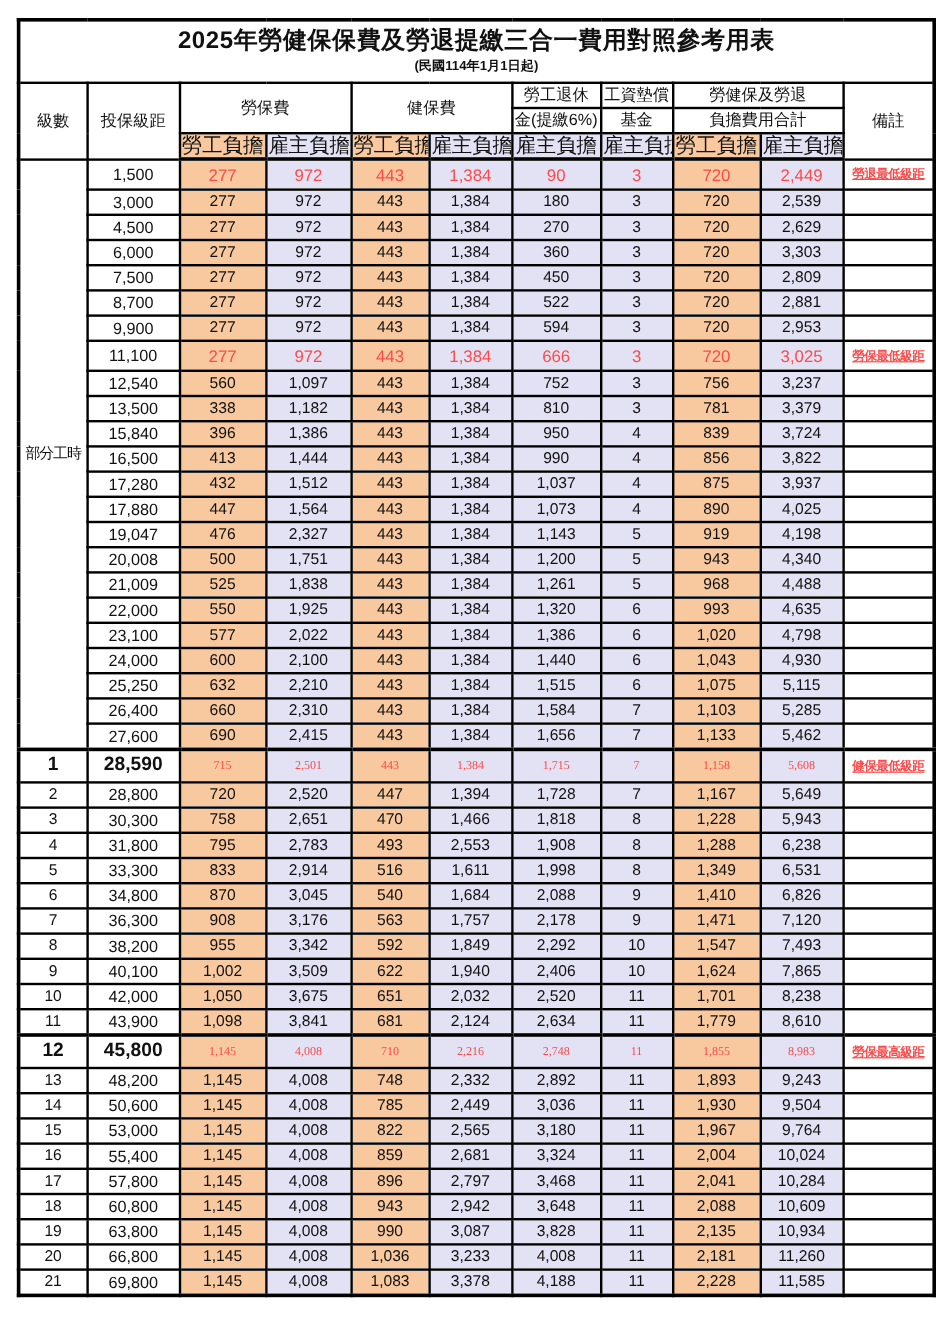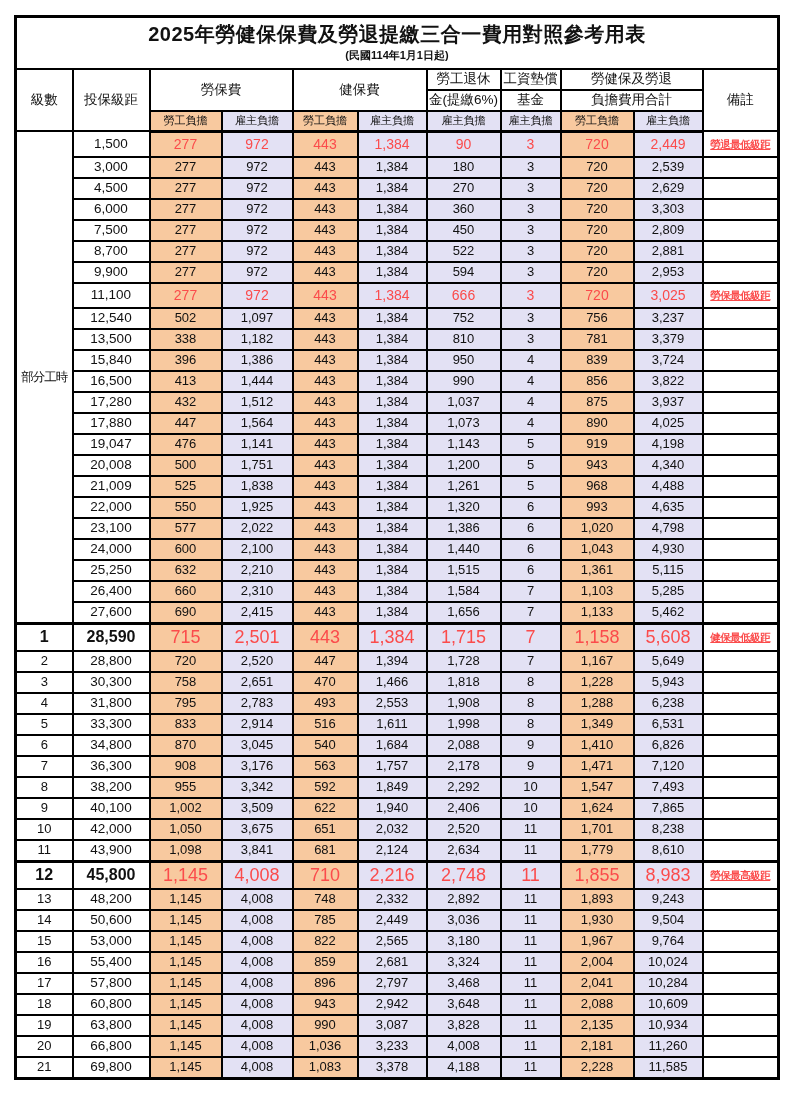--- a/index.html
+++ b/index.html
@@ -16,31 +16,31 @@
   th, td {
     border: 2px solid #000000; text-align: center; vertical-align: middle;
     padding: 0 1px; font-weight: normal; font-size: 13px; line-height: 1.15;
     overflow: hidden; white-space: nowrap;
   }
   .title-cell { padding: 5px 0 6px 0; background: #ffffff; }
   .title    { font-size: 20px; font-weight: bold; letter-spacing: 0.5px; }
   .subtitle { font-size: 11px; font-weight: bold; margin-top: 3px; }
   thead th { background: #ffffff; font-size: 13.5px; }
   thead tr.hrow th { height: 19px; }
-  thead tr.subhead th { height: 18px; font-size: 11px; border-bottom-width: 3px; }
+  thead tr.subhead th { height: 18px; font-size: 17px; border-bottom-width: 3px; }
   th.emp, td.emp { background: var(--emp-bg); }
   th.er,  td.er  { background: var(--er-bg); }
   td { background: #ffffff; }
   tr.r-normal td { height: 19px; }
   tr.r-red    td { height: 23px; }
   tr.r-big    td { height: 25px; border-top-width: 3px; }
   td.salary { font-size: 13.5px; }
   td.level  { font-size: 13px; }
   tr.r-red td.num { color: var(--red); font-size: 14px; }
-  tr.r-big td.num { color: var(--red); font-size: 18px; }
+  tr.r-big td.num { color: var(--red); font-size: 10px; font-family: Liberation Serif, serif; }
   tr.r-big td.salary, tr.r-big td.level { font-size: 16px; font-weight: bold; }
   td.remark { font-size: 10.5px; color: var(--red); font-weight: bold; padding: 0; letter-spacing: -0.5px; text-decoration: underline; }
   td.part-time { font-size: 12.5px; letter-spacing: -1px; padding: 0; }
 </style>
 </head>
 <body>
 
 <div class="page">
   <table class="fee-table">
     <colgroup>
@@ -182,21 +182,21 @@
           <td class="num emp">443</td>
           <td class="num er">1,384</td>
           <td class="num er">666</td>
           <td class="num er">3</td>
           <td class="num emp">720</td>
           <td class="num er">3,025</td>
           <td class="remark">勞保最低級距</td>
         </tr>
         <tr class="r-normal">
           <td class="salary">12,540</td>
-          <td class="num emp">502</td>
+          <td class="num emp">560</td>
           <td class="num er">1,097</td>
           <td class="num emp">443</td>
           <td class="num er">1,384</td>
           <td class="num er">752</td>
           <td class="num er">3</td>
           <td class="num emp">756</td>
           <td class="num er">3,237</td>
           <td class="remark"></td>
         </tr>
         <tr class="r-normal">
@@ -255,21 +255,21 @@
           <td class="num er">1,384</td>
           <td class="num er">1,073</td>
           <td class="num er">4</td>
           <td class="num emp">890</td>
           <td class="num er">4,025</td>
           <td class="remark"></td>
         </tr>
         <tr class="r-normal">
           <td class="salary">19,047</td>
           <td class="num emp">476</td>
-          <td class="num er">1,141</td>
+          <td class="num er">2,327</td>
           <td class="num emp">443</td>
           <td class="num er">1,384</td>
           <td class="num er">1,143</td>
           <td class="num er">5</td>
           <td class="num emp">919</td>
           <td class="num er">4,198</td>
           <td class="remark"></td>
         </tr>
         <tr class="r-normal">
           <td class="salary">20,008</td>
@@ -332,21 +332,21 @@
           <td class="remark"></td>
         </tr>
         <tr class="r-normal">
           <td class="salary">25,250</td>
           <td class="num emp">632</td>
           <td class="num er">2,210</td>
           <td class="num emp">443</td>
           <td class="num er">1,384</td>
           <td class="num er">1,515</td>
           <td class="num er">6</td>
-          <td class="num emp">1,361</td>
+          <td class="num emp">1,075</td>
           <td class="num er">5,115</td>
           <td class="remark"></td>
         </tr>
         <tr class="r-normal">
           <td class="salary">26,400</td>
           <td class="num emp">660</td>
           <td class="num er">2,310</td>
           <td class="num emp">443</td>
           <td class="num er">1,384</td>
           <td class="num er">1,584</td>

